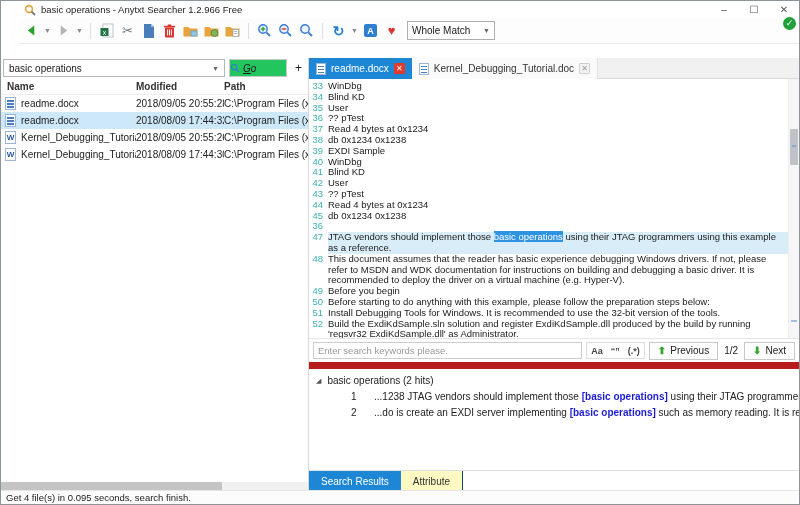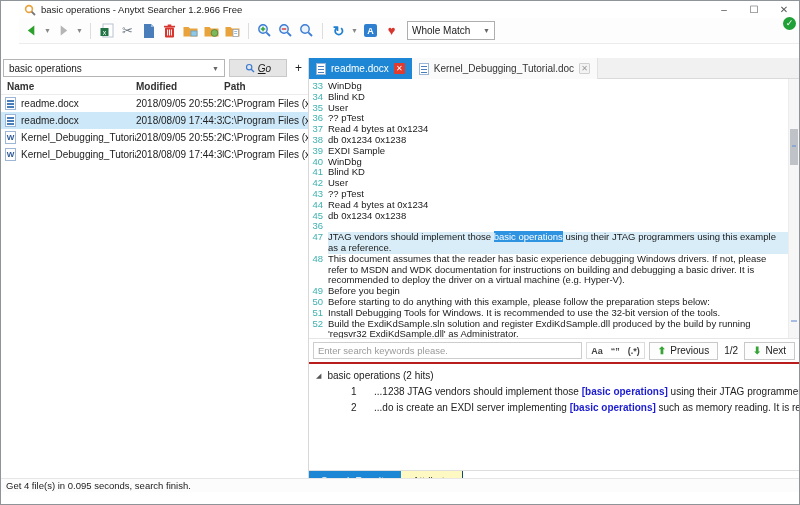--- a/index.html
+++ b/index.html
@@ -33,22 +33,22 @@
   .combo{width:88px;height:19px;border:1px solid #aeaeae;background:#fff;display:flex;align-items:center;
     padding:0 4px;font-size:10px;margin-left:4px;}
   .combo .caret{margin-left:auto;font-size:7px;color:#666;}
   
   .main{position:absolute;top:57px;bottom:14px;left:0;right:0;display:flex;}
   .left-panel{width:308px;flex:none;border-right:1px solid #d8d8d8;display:flex;flex-direction:column;background:#fff;}
   .search-row{height:20px;display:flex;align-items:center;gap:4px;padding:1px 2px;}
   .search-combo{flex:1;height:18px;border:1px solid #b5b5b5;background:#fff;display:flex;align-items:center;
     padding:0 5px;font-size:10px;}
   .search-combo .caret{margin-left:auto;font-size:7px;color:#666;}
-  .go-btn{width:58px;height:18px;border:1px solid #c9c9c9;background:#e5e5e5;display:flex;align-items:center;
-    justify-content:center;gap:3px;font-size:10px;font-style:italic;}
+  .go-btn{width:58px;height:18px;border:1px solid #c9c9c9;background:#22c55e;display:flex;align-items:center;
+    gap:3px;font-size:10px;font-style:italic;}
   .go-btn u{text-decoration:underline;}
   .add-btn{width:15px;height:18px;font-size:12px;display:flex;align-items:center;justify-content:center;color:#222;}
   .list-header{height:17px;display:flex;align-items:center;font-size:10px;font-weight:bold;color:#333;
     border-bottom:1px solid #ececec;}
   .c-name{width:135px;padding-left:6px;}
   .c-mod{width:88px;}
   .c-path{flex:1;}
   .frow{height:17px;display:flex;align-items:center;font-size:10px;color:#222;white-space:nowrap;}
   .frow.selected{background:#cde8f8;}
   .f-name{width:135px;display:flex;align-items:center;overflow:hidden;}
@@ -88,33 +88,33 @@
   .find-input{width:286px;height:17px;border:1px solid #cdcdcd;font-size:9.5px;padding:0 4px;
     font-family:"Liberation Sans",sans-serif;color:#222;}
   .find-input::placeholder{color:#9a9a9a;}
   .fgroup{display:flex;align-items:center;border:1px solid #dcdcdc;height:17px;}
   .fg-btn{padding:0 4px;font-size:9px;color:#444;font-weight:bold;}
   .nav-btn{display:flex;align-items:center;gap:4px;border:1px solid #c9c9c9;background:#fdfdfd;height:18px;
     padding:0 8px;font-size:10px;color:#222;}
   .nav-arrow{color:#35a435;font-weight:bold;font-size:10px;}
   .find-counter{font-size:10px;color:#222;padding:0 2px;}
   
-  .results{flex:1;border-top:2px solid #b91c1c;font-size:10px;padding-top:4px;overflow:hidden;}
+  .results{flex:1;border-top:7px solid #b91c1c;font-size:10px;padding-top:4px;overflow:hidden;}
   .rgroup{display:flex;align-items:center;gap:6px;padding-left:7px;height:15px;color:#222;}
   .rtri{font-size:7px;color:#555;}
   .ritem{display:flex;align-items:center;padding-left:42px;height:16px;white-space:nowrap;overflow:hidden;color:#222;}
   .rnum{width:23px;flex:none;}
   .rmatch{color:#1c1cd2;font-weight:bold;}
   
   .bottom-tabs{height:20px;flex:none;display:flex;border-top:1px solid #dedede;background:#fff;}
   .btab{padding:0 12px;display:flex;align-items:center;font-size:10px;height:20px;}
   .btab.active{background:#1e87d5;color:#fff;}
   .btab.inactive{background:#fef9c3;color:#333;border-right:1px solid #0c4a6e;}
   
-  .statusbar{position:absolute;left:0;right:0;bottom:12px;height:14px;border-top:1px solid #e6e6e6;background:#fcfcfc;
+  .statusbar{position:absolute;left:0;right:0;bottom:0;height:14px;border-top:1px solid #e6e6e6;background:#fcfcfc;
     display:flex;align-items:center;padding:0 5px;font-size:9.5px;color:#222;}
 </style>
 </head>
 <body>
 
 <div id="window">
 
   <div class="titlebar">
     <svg class="title-icon" viewBox="0 0 12 12">
       <circle cx="5" cy="5" r="3.4" fill="none" stroke="#e8a33d" stroke-width="1.6"></circle>

